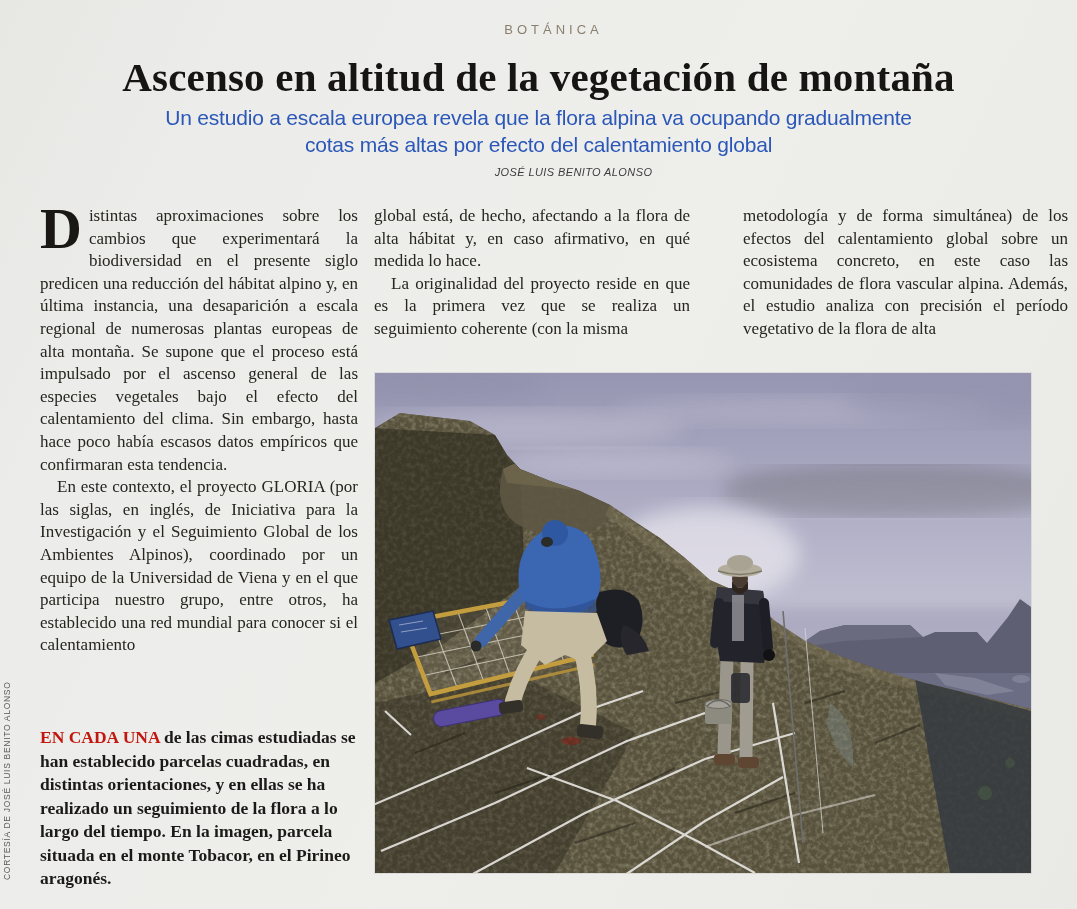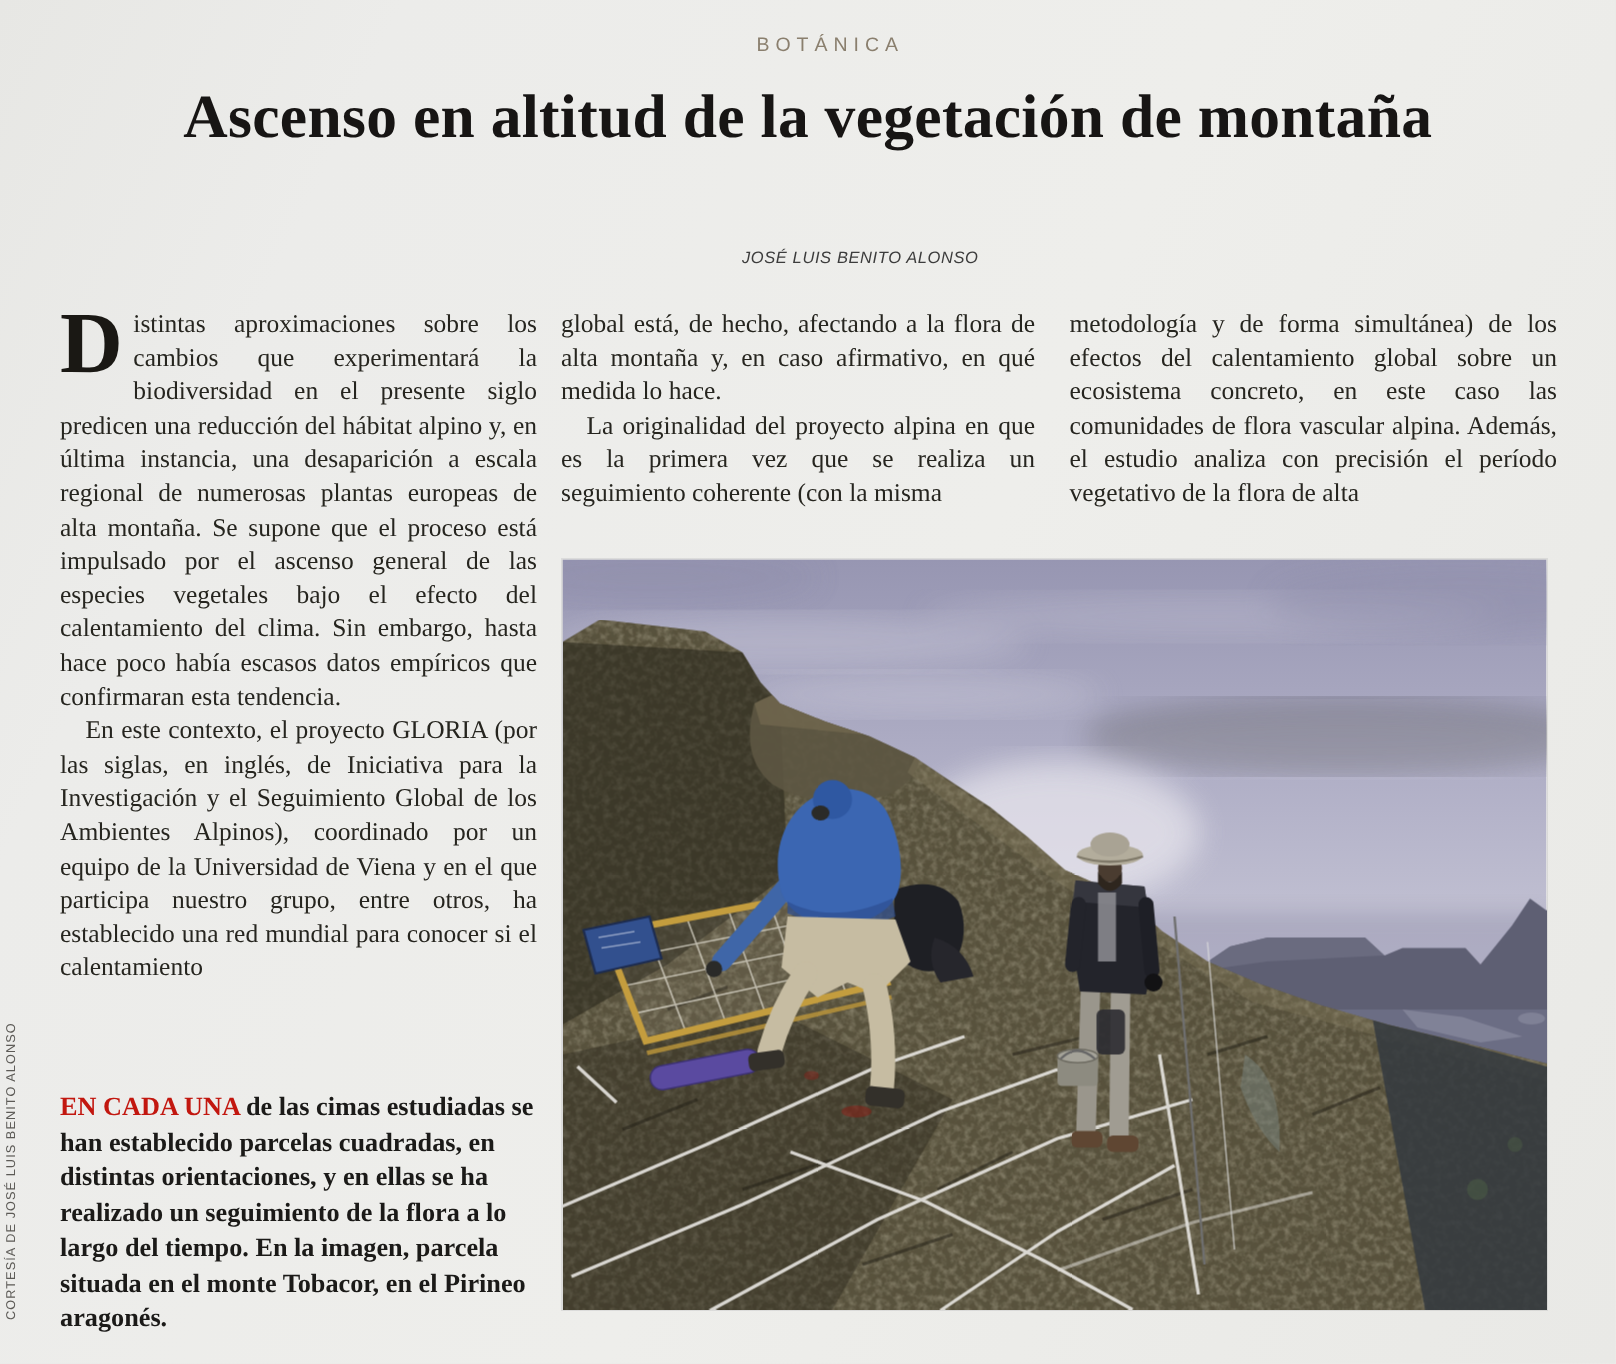--- a/index.html
+++ b/index.html
@@ -35,21 +35,21 @@
   
   .col{
     position:absolute;top:205px;
     font-size:17px;line-height:22.6px;color:#26251f;
     text-align:justify;
   }
   .col p{margin:0;}
   .col p.indent{text-indent:17px;}
   #col1{left:40px;width:318px;}
   #col2{left:374px;width:316px;}
-  #col3{left:713px;width:325px;}
+  #col3{left:743px;width:325px;}
   .dropcap{
     float:left;font-size:58px;line-height:44px;
     font-weight:700;color:#1a1814;
     padding:2px 7px 0 0;
   }
   
   .caption{
     position:absolute;left:40px;top:726px;width:322px;
     font-size:17.5px;line-height:23.5px;font-weight:700;color:#1b1a18;
     text-align:left;
@@ -70,30 +70,34 @@
     text-align:center;white-space:nowrap;
   }
 </style>
 </head>
 <body>
 
 <div class="page">
 
   <div class="kicker">BOTÁNICA</div>
   <h1 class="title">Ascenso en altitud de la vegetación de montaña</h1>
+  <div class="subtitle">
+    <div>Un estudio a escala europea revela que la flora alpina va ocupando gradualmente</div>
+    <div>cotas más altas por efecto del calentamiento global</div>
+  </div>
   <div class="author">JOSÉ LUIS BENITO ALONSO</div>
 
   <div class="col" id="col1">
     <p><span class="dropcap">D</span><span>istintas aproximaciones sobre los cambios que experimentará la biodiversidad en el presente siglo predicen una reducción del hábitat alpino y, en última instancia, una desaparición a escala regional de numerosas plantas europeas de alta montaña. Se supone que el proceso está impulsado por el ascenso general de las especies vegetales bajo el efecto del calentamiento del clima. Sin embargo, hasta hace poco había escasos datos empíricos que confirmaran esta tendencia.</span></p>
     <p class="indent">En este contexto, el proyecto GLORIA (por las siglas, en inglés, de Iniciativa para la Investigación y el Seguimiento Global de los Ambientes Alpinos), coordinado por un equipo de la Universidad de Viena y en el que participa nuestro grupo, entre otros, ha establecido una red mundial para conocer si el calentamiento</p>
   </div>
 
   <div class="col" id="col2">
-    <p>global está, de hecho, afectando a la flora de alta montaña y, en caso afirmativo, en qué medida lo hace.</p>
-    <p class="indent">La originalidad del proyecto alpina en que es la primera vez que se realiza un seguimiento coherente (con la misma</p>
+    <p>global está, de hecho, afectando a la flora de alta hábitat y, en caso afirmativo, en qué medida lo hace.</p>
+    <p class="indent">La originalidad del proyecto reside en que es la primera vez que se realiza un seguimiento coherente (con la misma</p>
   </div>
 
   <div class="col" id="col3">
     <p>metodología y de forma simultánea) de los efectos del calentamiento global sobre un ecosistema concreto, en este caso las comunidades de flora vascular alpina. Además, el estudio analiza con precisión el período vegetativo de la flora de alta</p>
   </div>
 
   <div class="caption">
     <span class="lead">EN CADA UNA</span><span> de las cimas estudiadas se han establecido parcelas cuadradas, en distintas orientaciones, y en ellas se ha realizado un seguimiento de la flora a lo largo del tiempo. En la imagen, parcela situada en el monte Tobacor, en el Pirineo aragonés.</span>
   </div>
 

